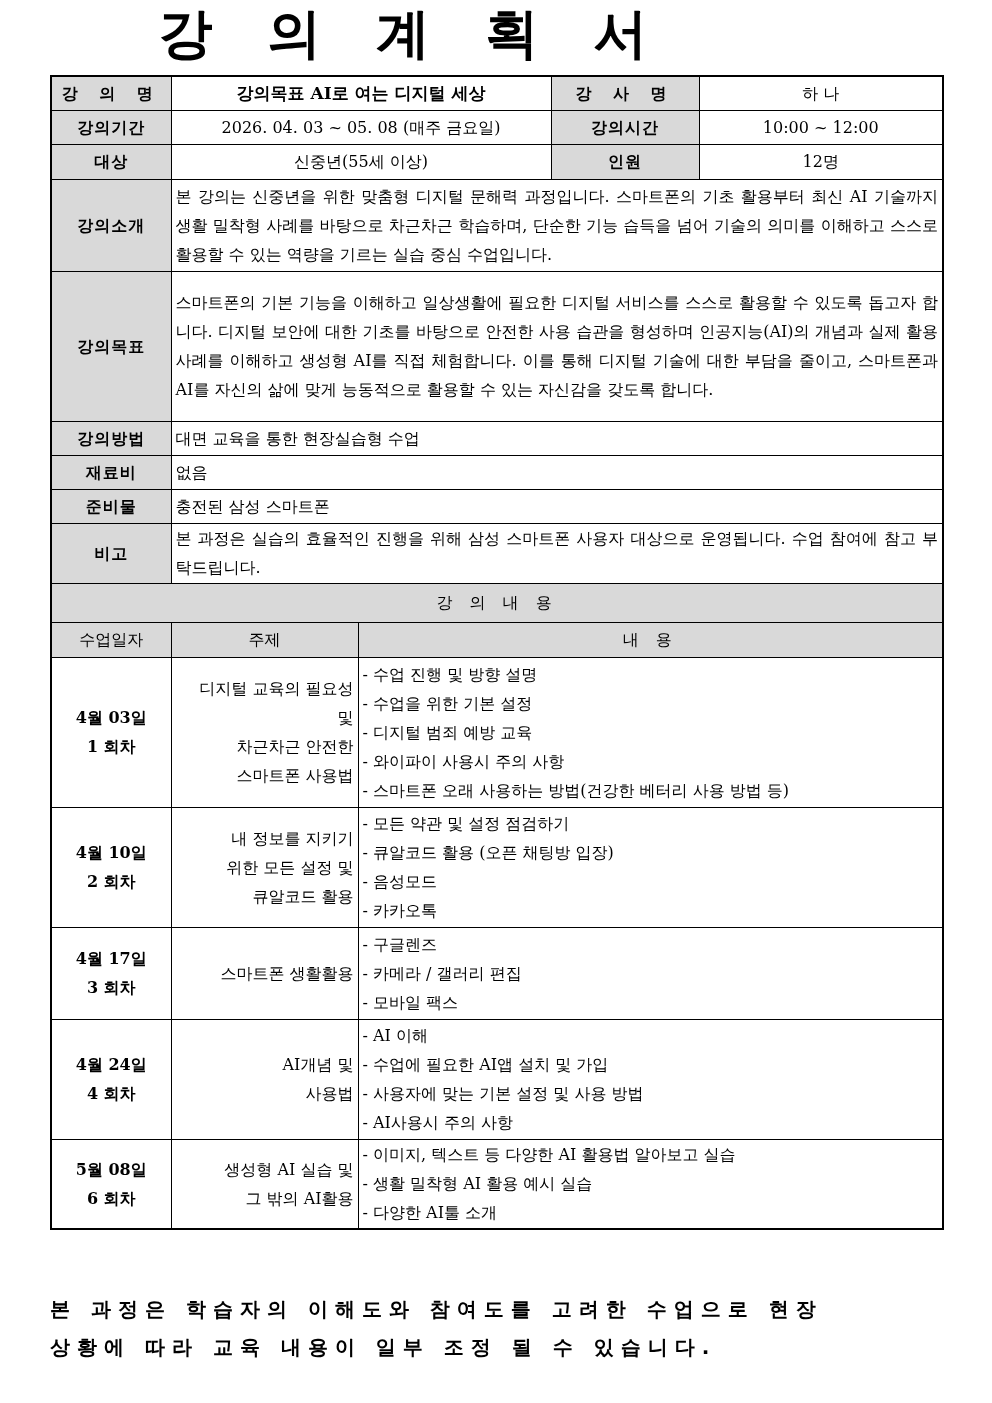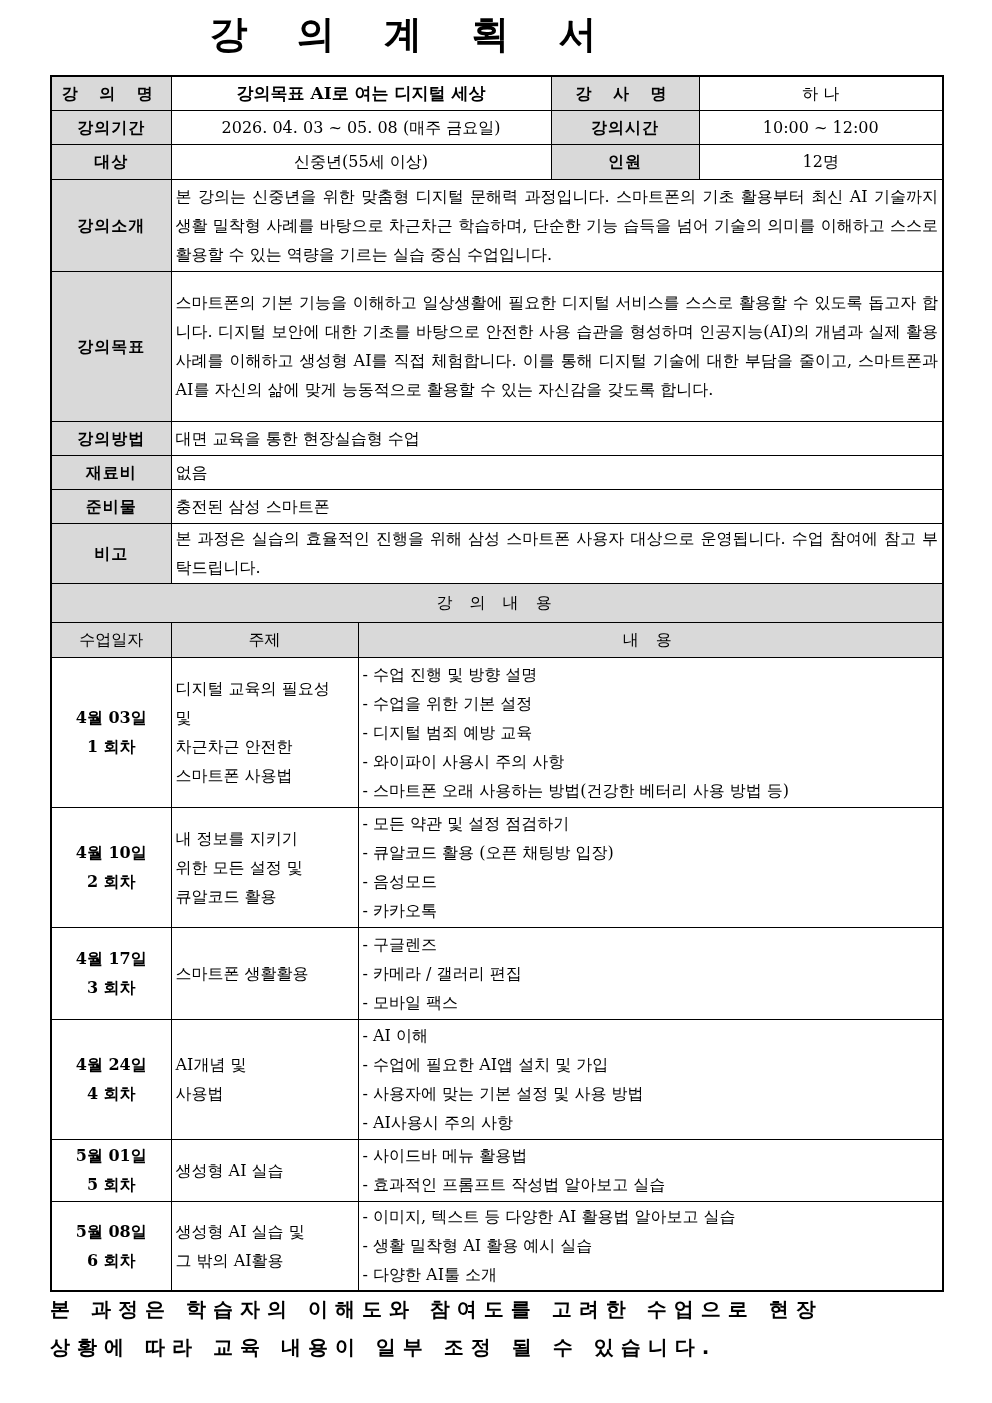--- a/index.html
+++ b/index.html
@@ -1,33 +1,33 @@
 <!DOCTYPE html>
 <html><head>
 <meta charset="utf-8">
 <style>
   html, body { margin: 0; padding: 0; background: #ffffff; }
   body { width: 992px; height: 1403px; position: relative; overflow: hidden;
          font-family: "DejaVu Serif", "Liberation Serif", serif; color: #000; }
   .title { position: absolute; top: 4px; left: 0; width: 824px; text-align: center;
            font-family: "DejaVu Sans", "Liberation Sans", sans-serif; font-weight: bold;
-           font-size: 38px; letter-spacing: 18px; line-height: 60px; }
+           font-size: 54px; letter-spacing: 18px; line-height: 60px; }
   table.plan { position: absolute; left: 50px; top: 75px; width: 892px;
                border-collapse: collapse; table-layout: fixed; border: 2px solid #000; }
   table.plan td { border: 1px solid #000; padding: 0 4px; font-size: 16px; line-height: 29px;
                   vertical-align: middle; }
   td.lbl { background: #d9d9d9; text-align: center; font-weight: bold; font-size: 18px;
            letter-spacing: 1px; }
   td.lbl-sp { letter-spacing: 8px; }
   td.val-c { text-align: center; }
   td.para { text-align: justify; font-size: 16px; line-height: 30px; padding: 0 3px; }
   td.section { background: #d9d9d9; text-align: center; font-size: 17px; letter-spacing: 6px; }
   td.hdr { background: #d9d9d9; text-align: center; font-size: 17px; }
   td.date { text-align: center; font-weight: bold; font-size: 17px; line-height: 29px; }
-  td.topic { text-align: left; font-size: 16px; line-height: 29px; }
+  td.topic { text-align: right; font-size: 16px; line-height: 29px; }
   td.content { font-size: 16px; line-height: 29.5px; padding: 0 2px; }
   .line { display: block; }
   .footer { position: absolute; left: 50px; top: 1290px; width: 900px;
             font-family: "DejaVu Sans", "Liberation Sans", sans-serif; font-weight: bold;
             font-size: 20px; line-height: 38px; letter-spacing: 7px; }
   .footer .line { display: block; }
 </style>
 </head>
 <body>
 
@@ -156,33 +156,20 @@
       <span class="line">사용법</span>
     </td>
     <td class="content" colspan="3">
       <span class="line">- AI 이해</span>
       <span class="line">- 수업에 필요한 AI앱 설치 및 가입</span>
       <span class="line">- 사용자에 맞는 기본 설정 및 사용 방법</span>
       <span class="line">- AI사용시 주의 사항</span>
     </td>
   </tr>
 
-  <tr style="height:62px">
-    <td class="date">
-      <span class="line">5월 01일</span>
-      <span class="line">5 회차</span>
-    </td>
-    <td class="topic">
-      <span class="line">생성형 AI 실습</span>
-    </td>
-    <td class="content" colspan="3">
-      <span class="line">- 사이드바 메뉴 활용법</span>
-      <span class="line">- 효과적인 프롬프트 작성법 알아보고 실습</span>
-    </td>
-  </tr>
 
   <tr style="height:90px">
     <td class="date">
       <span class="line">5월 08일</span>
       <span class="line">6 회차</span>
     </td>
     <td class="topic">
       <span class="line">생성형 AI 실습 및</span>
       <span class="line">그 밖의 AI활용</span>
     </td>

